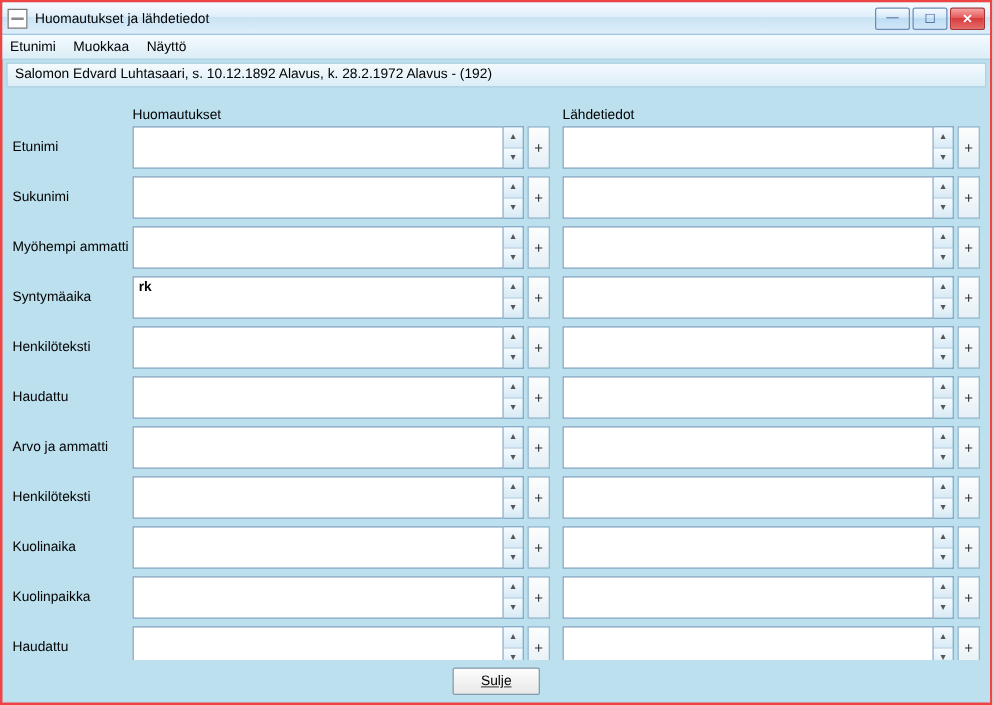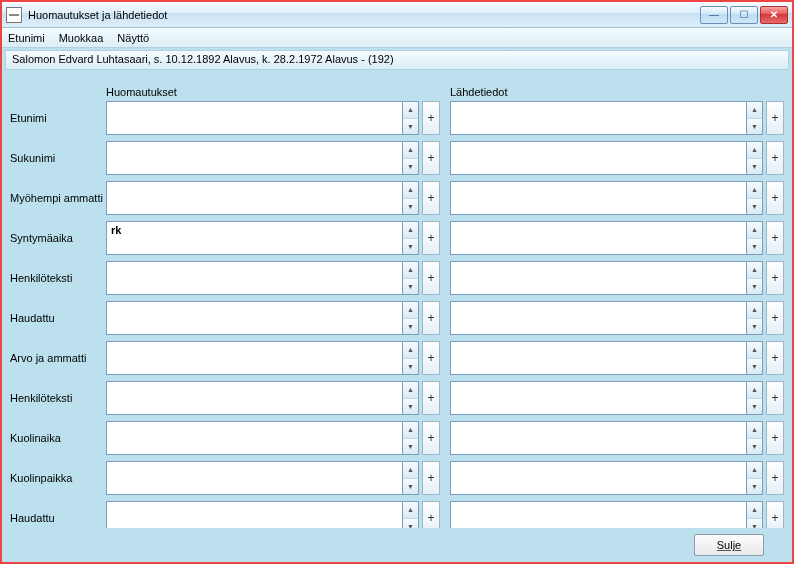--- a/index.html
+++ b/index.html
@@ -146,23 +146,23 @@
     align-items: center;
     justify-content: center;
     font-size: 12px;
     color: #333;
     cursor: pointer;
   }
   .midgap { width: 10px; }
   .footer {
     height: 34px;
     display: flex;
-    justify-content: flex-end;
-    align-items: center;
-    padding: 0 28px;
+    justify-content: center;
+    align-items: center;
+    padding: 0 8px;
   }
   .closebtn {
     min-width: 70px;
     height: 22px;
     border: 1px solid #8a9bad;
     background: linear-gradient(to bottom, #fdfdfd, #e8e8e8);
     border-radius: 2px;
     font-family: Tahoma, sans-serif;
     font-size: 11px;
     cursor: pointer;

